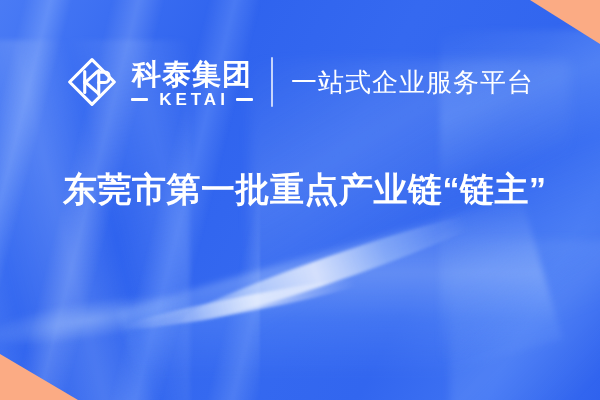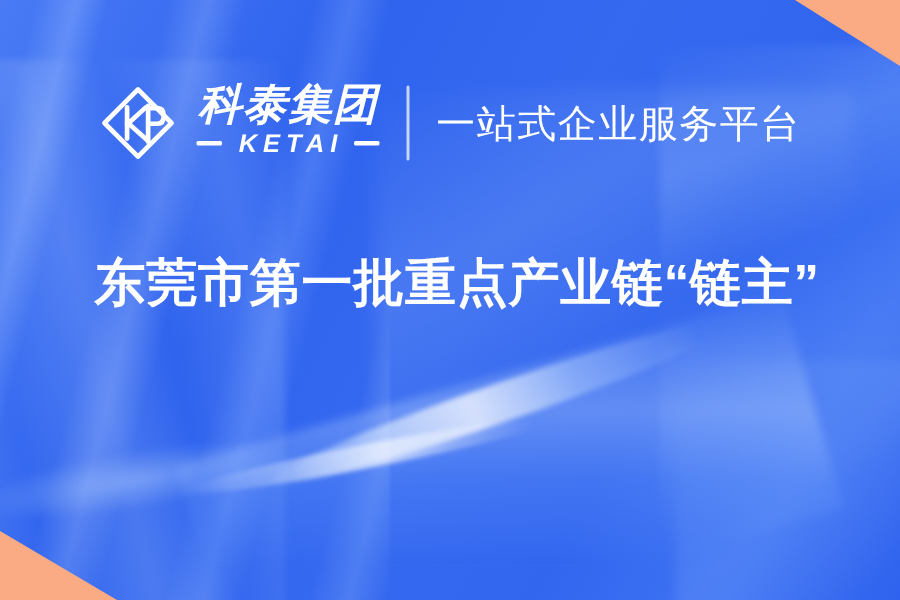--- a/index.html
+++ b/index.html
@@ -181,23 +181,22 @@
     position: absolute;
     left: 0; top: 44px;
     width: 600px;
     height: 76px;
     display: flex;
     align-items: center;
     justify-content: center;
   }
   .brand {
     display: flex;
-    align-items: flex-start;
+    align-items: flex-end;
     gap: 13px;
-    font-style: italic;
   }
   .brand-mark {
     width: 52px;
     height: 52px;
     display: block;
     flex: 0 0 auto;
   }
   .brand-words {
     display: flex;
     flex-direction: column;

